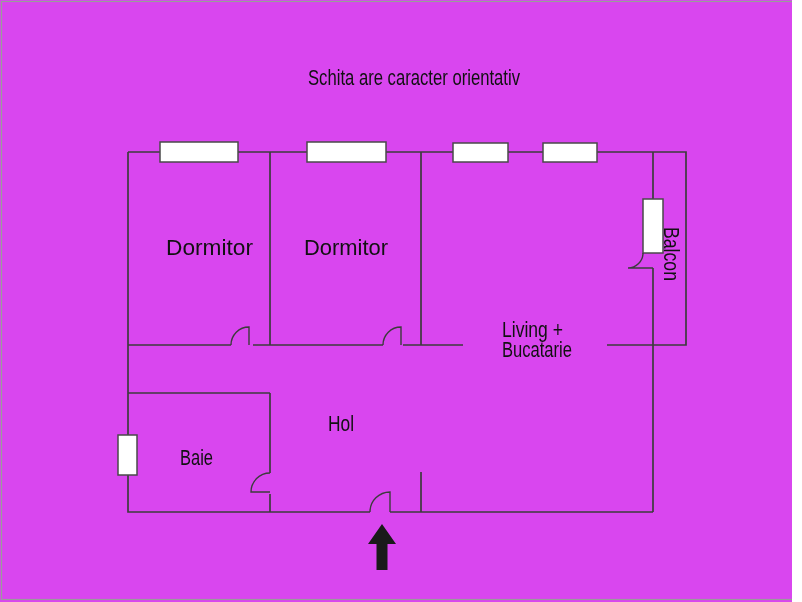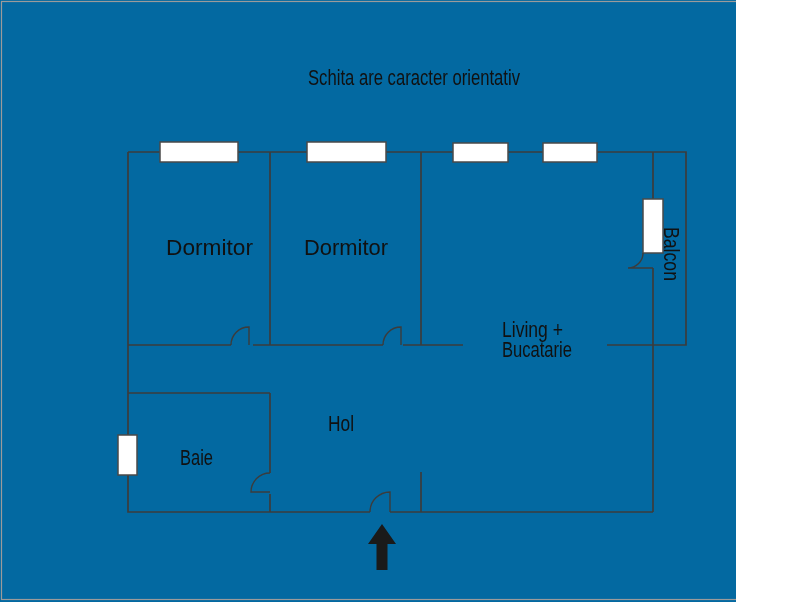--- a/index.html
+++ b/index.html
@@ -1,16 +1,16 @@
 <!DOCTYPE html>
 <html><head>
 <meta charset="utf-8">
 <style>
   html,body{margin:0;padding:0;background:#ffffff;}
-  .page{width:736px;height:602px;position:relative;background:#0369a1;overflow:hidden;}
+  .page{width:792px;height:602px;position:relative;background:#d946ef;overflow:hidden;}
   svg{display:block;}
   .wall{fill:none;stroke:#3c3c3c;stroke-width:1.7;stroke-linecap:butt;}
   .win{fill:#ffffff;stroke:#4a4a4a;stroke-width:1.5;}
   .door{fill:none;stroke:#3c3c3c;stroke-width:1.4;}
   .panel{fill:#ffffff;stroke:#4a4a4a;stroke-width:1.5;}
   .border{fill:none;stroke:#9b9b9b;stroke-width:1.2;}
   .lbl{font-family:"Liberation Sans",sans-serif;font-size:22px;fill:#111111;}
   .arrow{fill:#1a1a1a;stroke:none;}
 </style>
 </head>

